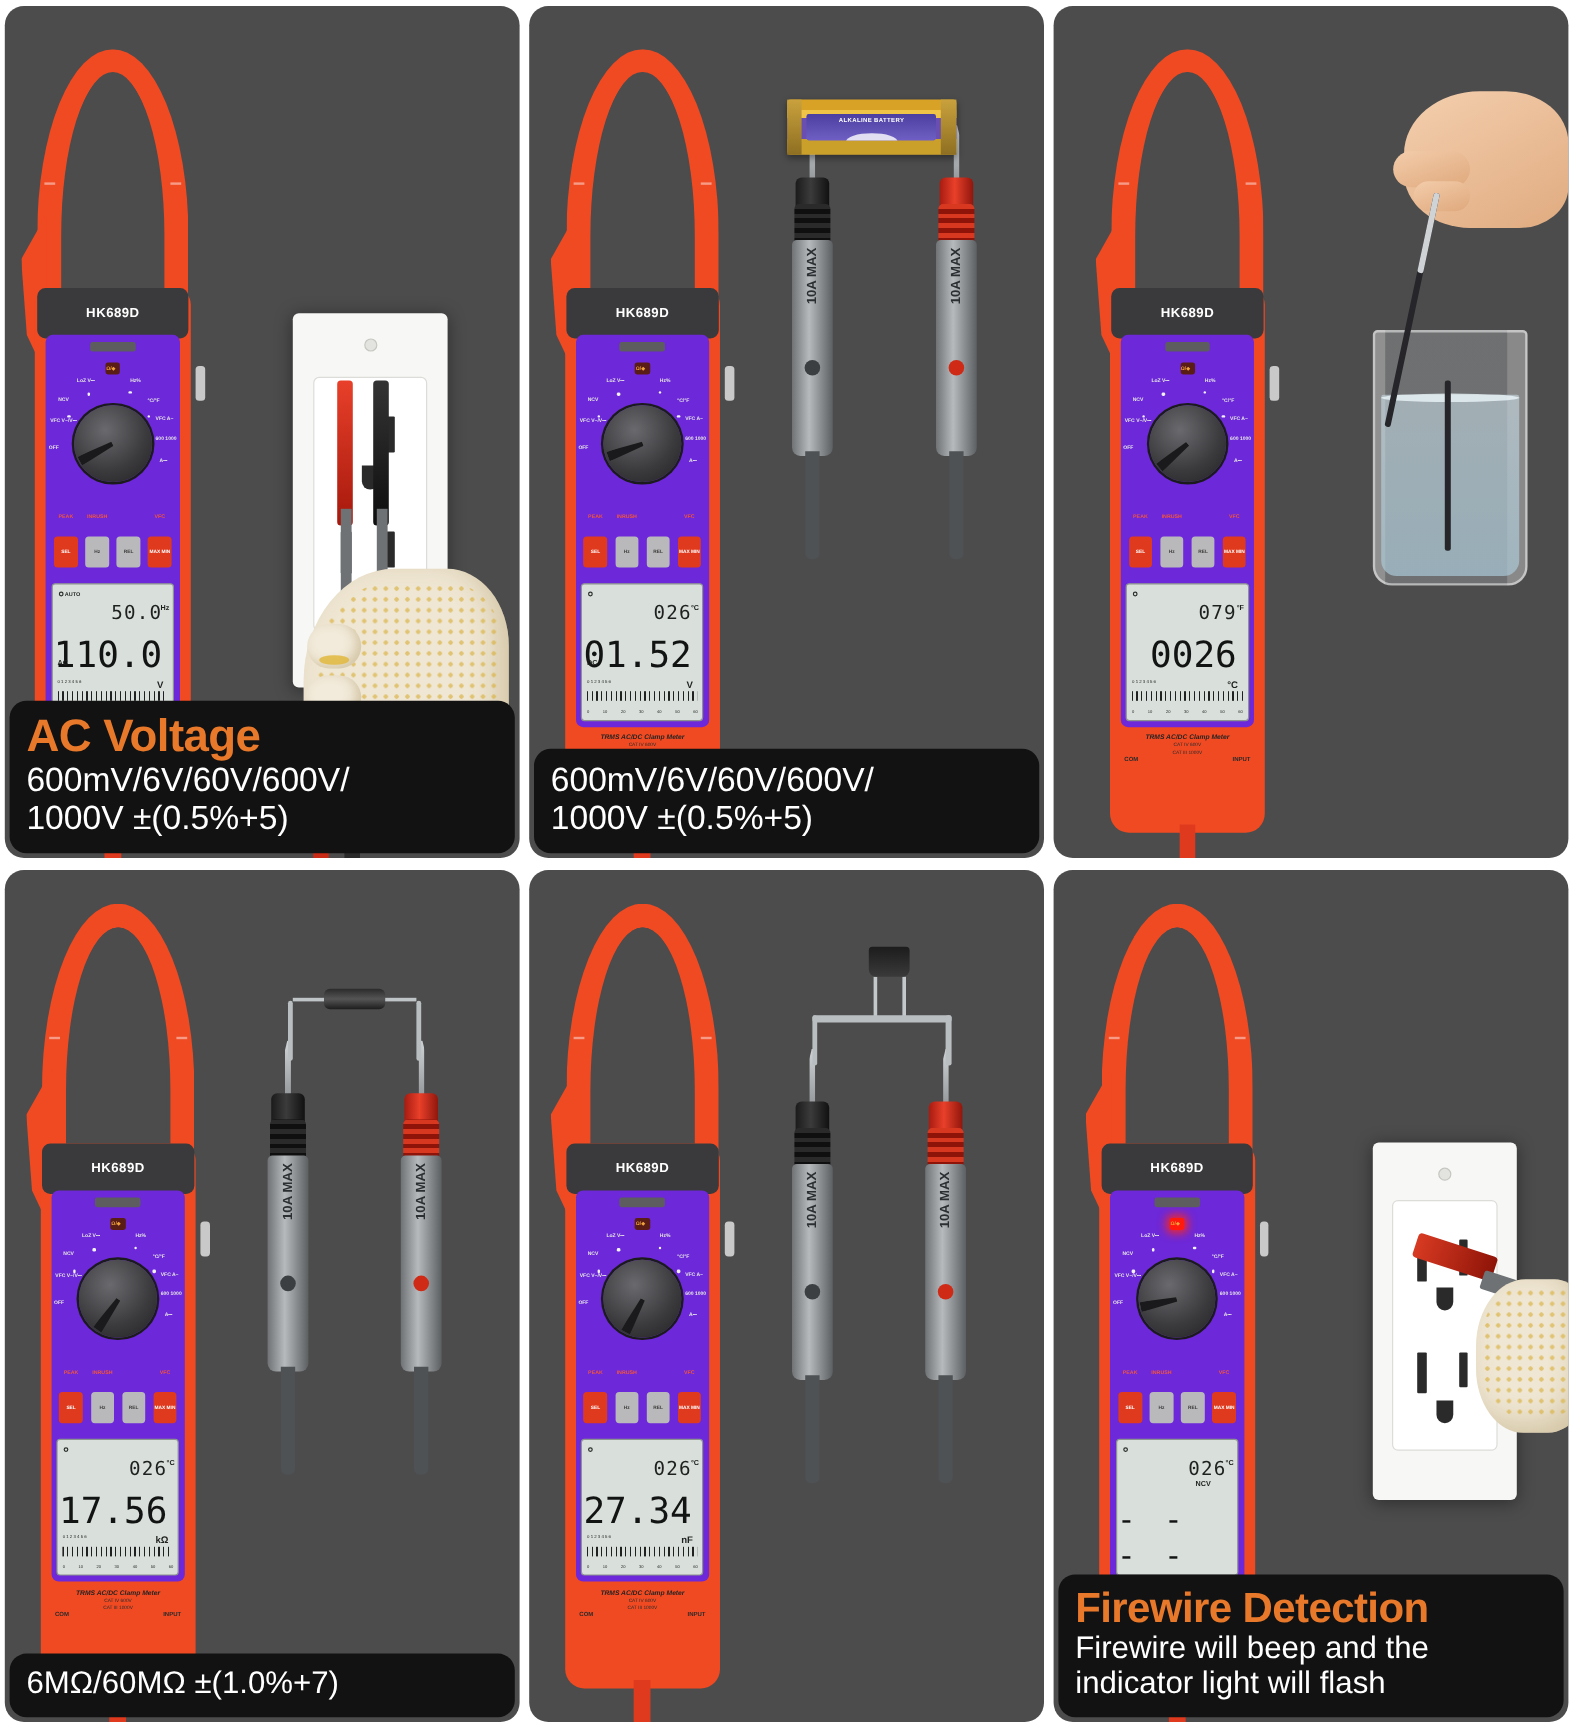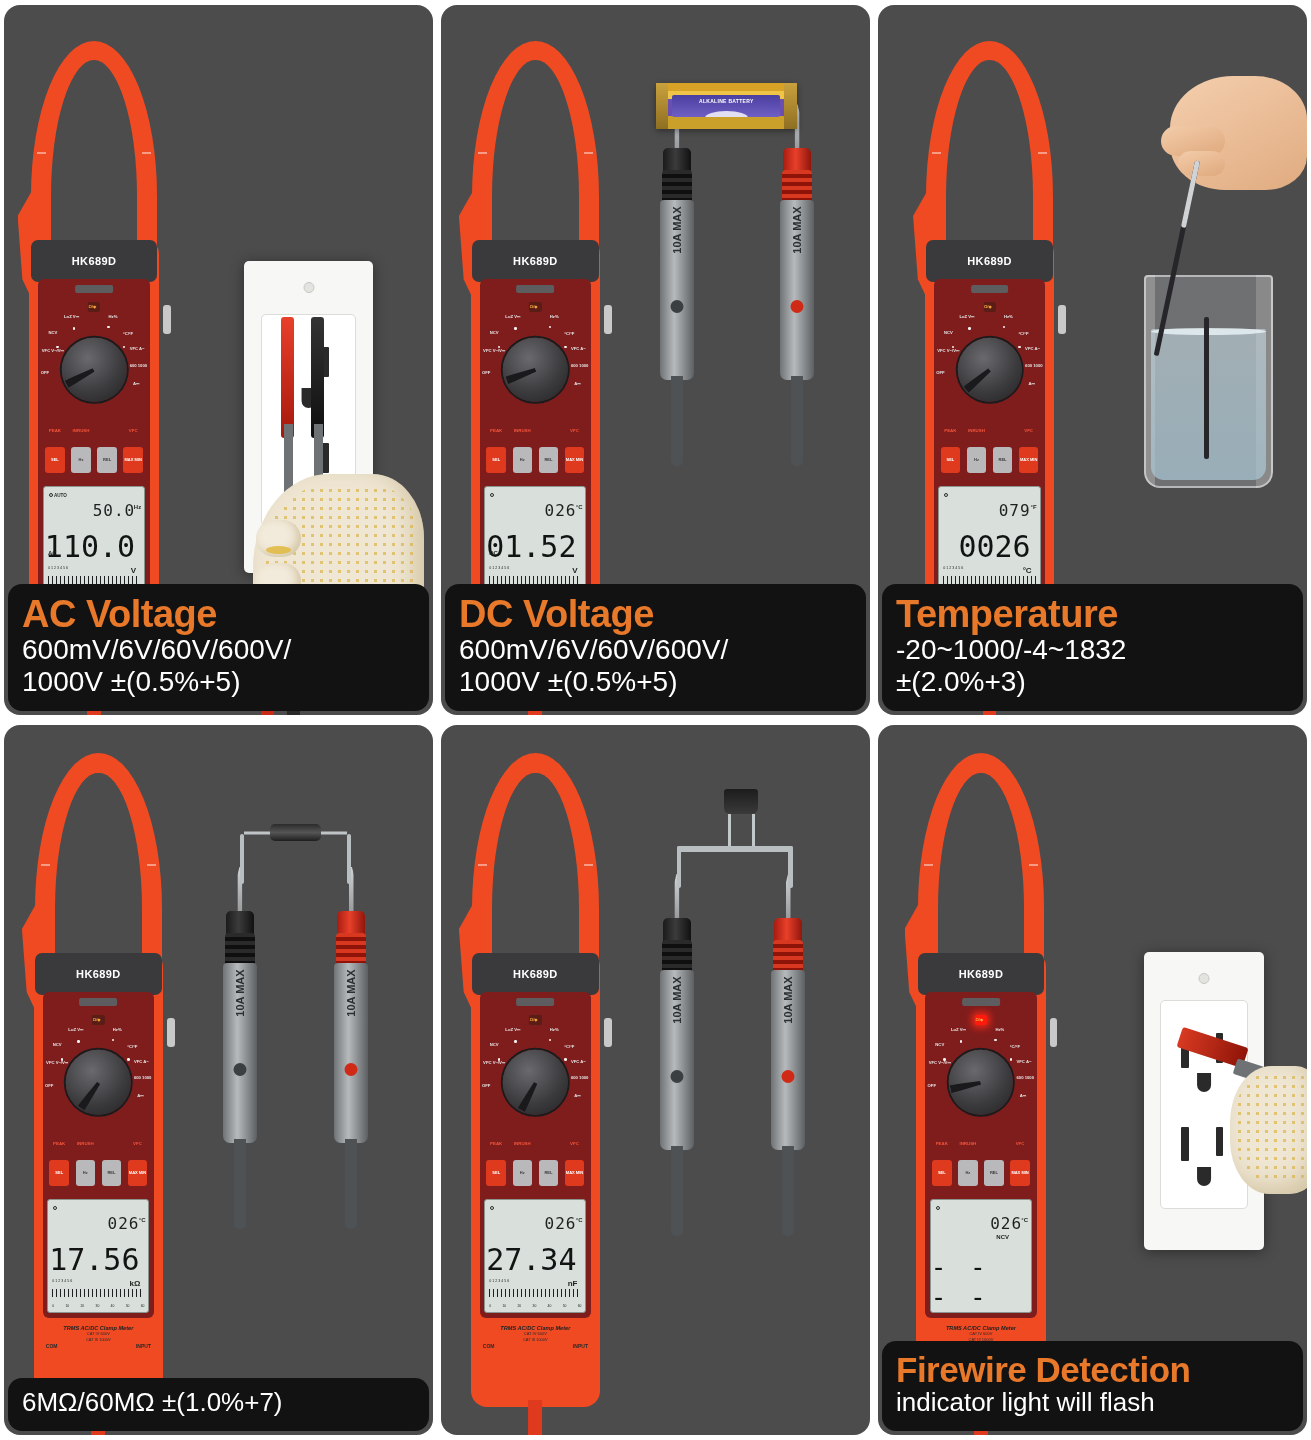--- a/index.html
+++ b/index.html
@@ -104,21 +104,21 @@
     border-radius: 7px;
     display: flex; align-items: center; justify-content: center;
   }
   .model {
     color: #ffffff; font-weight: bold;
     font-size: 11px; letter-spacing: .4px;
   }
   .face {
     position: absolute; left: 14%; top: 36.5%;
     width: 72%; height: 50%;
-    background: #7f1d1d;
+    background: #6d28d9;
     border-radius: 6px;
   }
 
   
   .dial-zone { position: absolute; left: 0; top: 2%; width: 100%; height: 46%; }
   .dial-knob {
     position: absolute; left: 50%; top: 56%;
     transform: translate(-50%,-50%);
     width: 58%; aspect-ratio: 1/1;
     border-radius: 50%;
@@ -761,21 +761,20 @@
               <span>COM</span>
               <span>INPUT</span>
             </div>
           </div>
           <div class="cable"></div>
         </div>
       </div>
     </div>
 
     <div class="caption">
-      <div class="cap-title">DC Voltage</div>
       <div class="cap-line">600mV/6V/60V/600V/</div>
       <div class="cap-line">1000V ±(0.5%+5)</div>
     </div>
   </div>
 
   <div class="panel">
     <div class="scene">
 
       <div class="hand" style="left:68%;top:10%;width:32%;height:16%;">
         <div class="hand-palm"></div>
@@ -876,25 +875,20 @@
             <div class="lg3">
               <span>COM</span>
               <span>INPUT</span>
             </div>
           </div>
           <div class="cable"></div>
         </div>
       </div>
     </div>
 
-    <div class="caption">
-      <div class="cap-title">Temperature</div>
-      <div class="cap-line">-20~1000/-4~1832</div>
-      <div class="cap-line">±(2.0%+3)</div>
-    </div>
   </div>
 
   <div class="panel">
     <div class="scene">
 
       <div class="resistor" style="left:62%;top:14%;width:12%;height:2.4%;">
         <div class="res-lead" style="left:-26px;"></div>
         <div class="res-lead" style="right:-26px;"></div>
       </div>
       <div class="wire-arm" style="left:55%;top:15.4%;width:1%;height:7%;"></div>
@@ -1236,17 +1230,18 @@
               <span>INPUT</span>
             </div>
           </div>
           <div class="cable"></div>
         </div>
       </div>
     </div>
 
     <div class="caption">
       <div class="cap-title small">Firewire Detection</div>
+      <div class="cap-line sm">Firewire will beep and the</div>
       <div class="cap-line sm">indicator light will flash</div>
     </div>
   </div>
 
 </div>
 
 </body></html>

